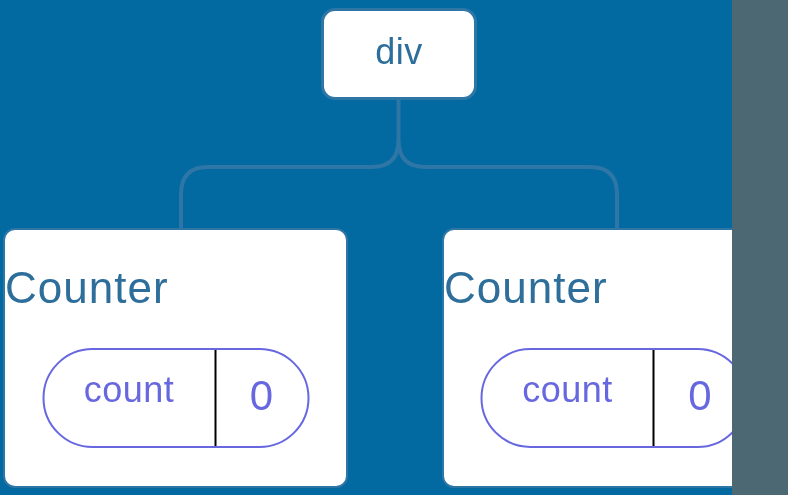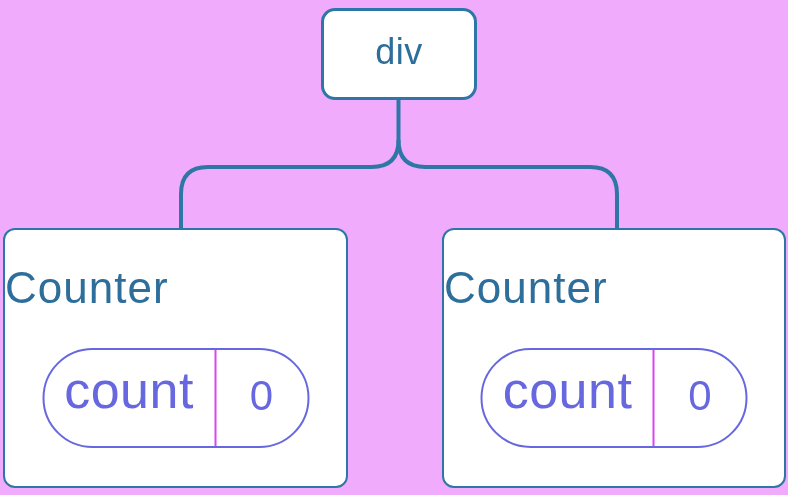--- a/index.html
+++ b/index.html
@@ -2,23 +2,23 @@
 <html><head>
 <meta charset="utf-8">
 <style>
   html, body {
     margin: 0;
     padding: 0;
     background: #4C6872;
   }
   .stage {
     position: relative;
-    width: 788px;
+    width: 732px;
     height: 495px;
-    background: #f0abfc;
+    background: #0369a1;
     overflow: hidden;
     font-family: "Liberation Sans", sans-serif;
     text-decoration: underline;
   }
   .connector-svg {
     position: absolute;
     inset: 0;
     width: 788px;
     height: 495px;
     pointer-events: none;
@@ -81,25 +81,25 @@
     box-sizing: border-box;
     border: 2px solid #6767E0;
     border-radius: 50px;
     display: flex;
     align-items: stretch;
     color: #6767E0;
     background: #FFFFFF;
   }
   .state-key {
     flex: 0 0 172px;
-    border-right: 2px solid #d946ef;
+    border-right: 2px solid #000000;
     display: flex;
     align-items: center;
     justify-content: center;
-    font-size: 52px;
+    font-size: 36px;
     letter-spacing: 0.5px;
     padding-bottom: 16px;
     box-sizing: border-box;
   }
   .state-value {
     flex: 1 1 auto;
     display: flex;
     align-items: center;
     justify-content: center;
     font-size: 42px;

